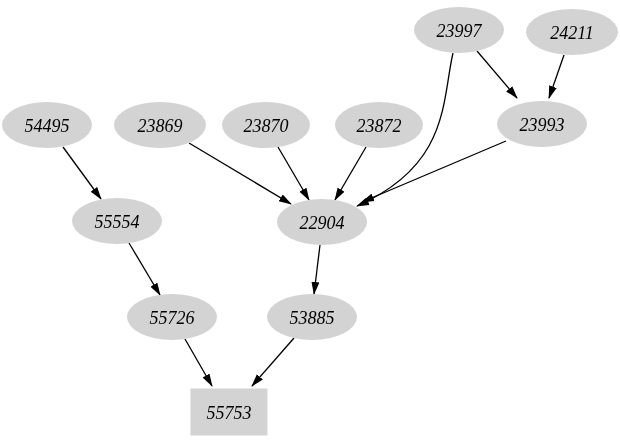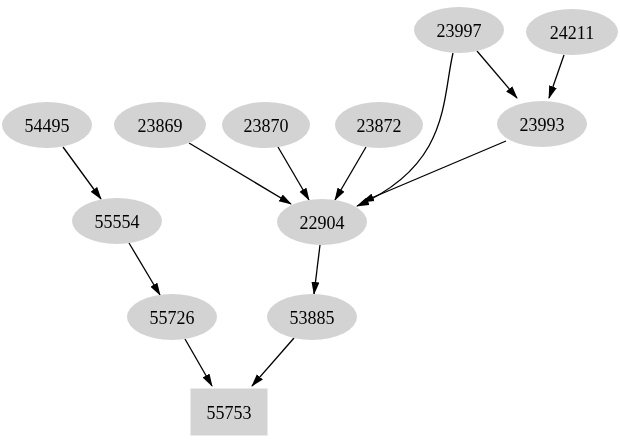--- a/index.html
+++ b/index.html
@@ -6,20 +6,21 @@
     margin: 0;
     padding: 0;
     background: #ffffff;
   }
   .canvas {
     position: relative;
     width: 620px;
     height: 443px;
     background: #ffffff;
     overflow: hidden;
+    font-style: italic;
   }
   svg { display: block; }
   .edge {
     fill: none;
     stroke: #000000;
     stroke-width: 1.3;
   }
   .node-shape {
     stroke: none;
   }

